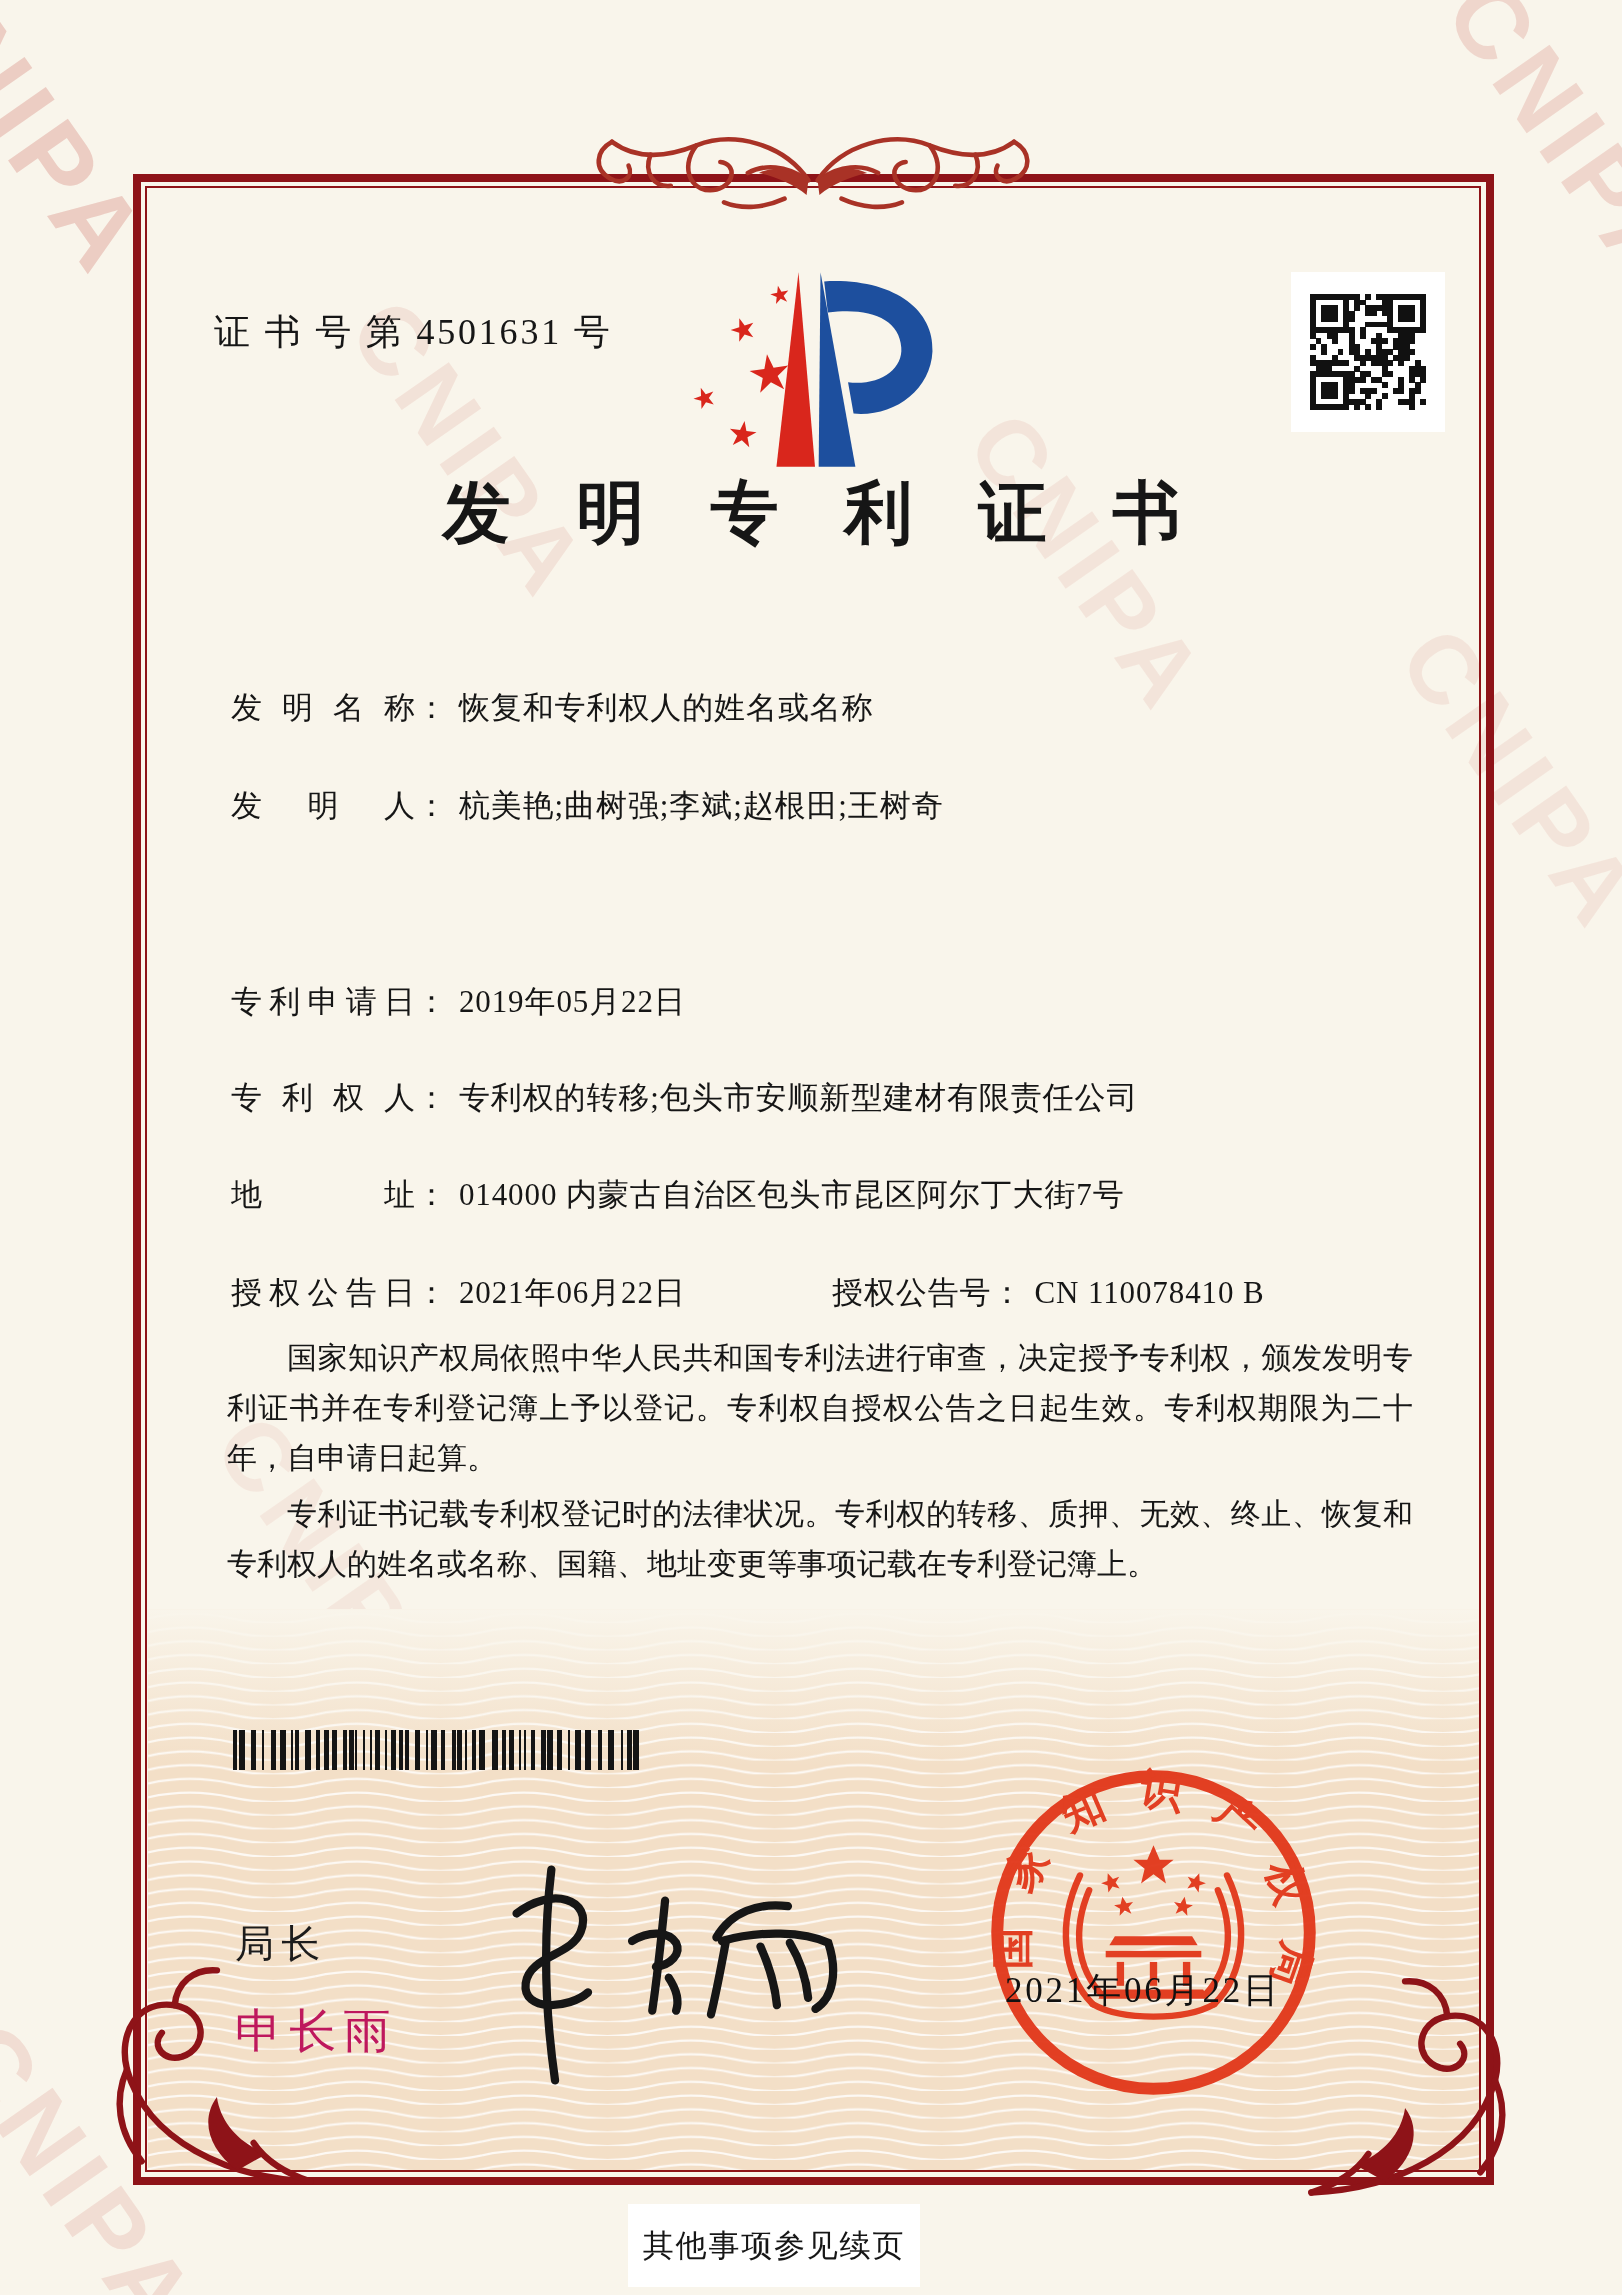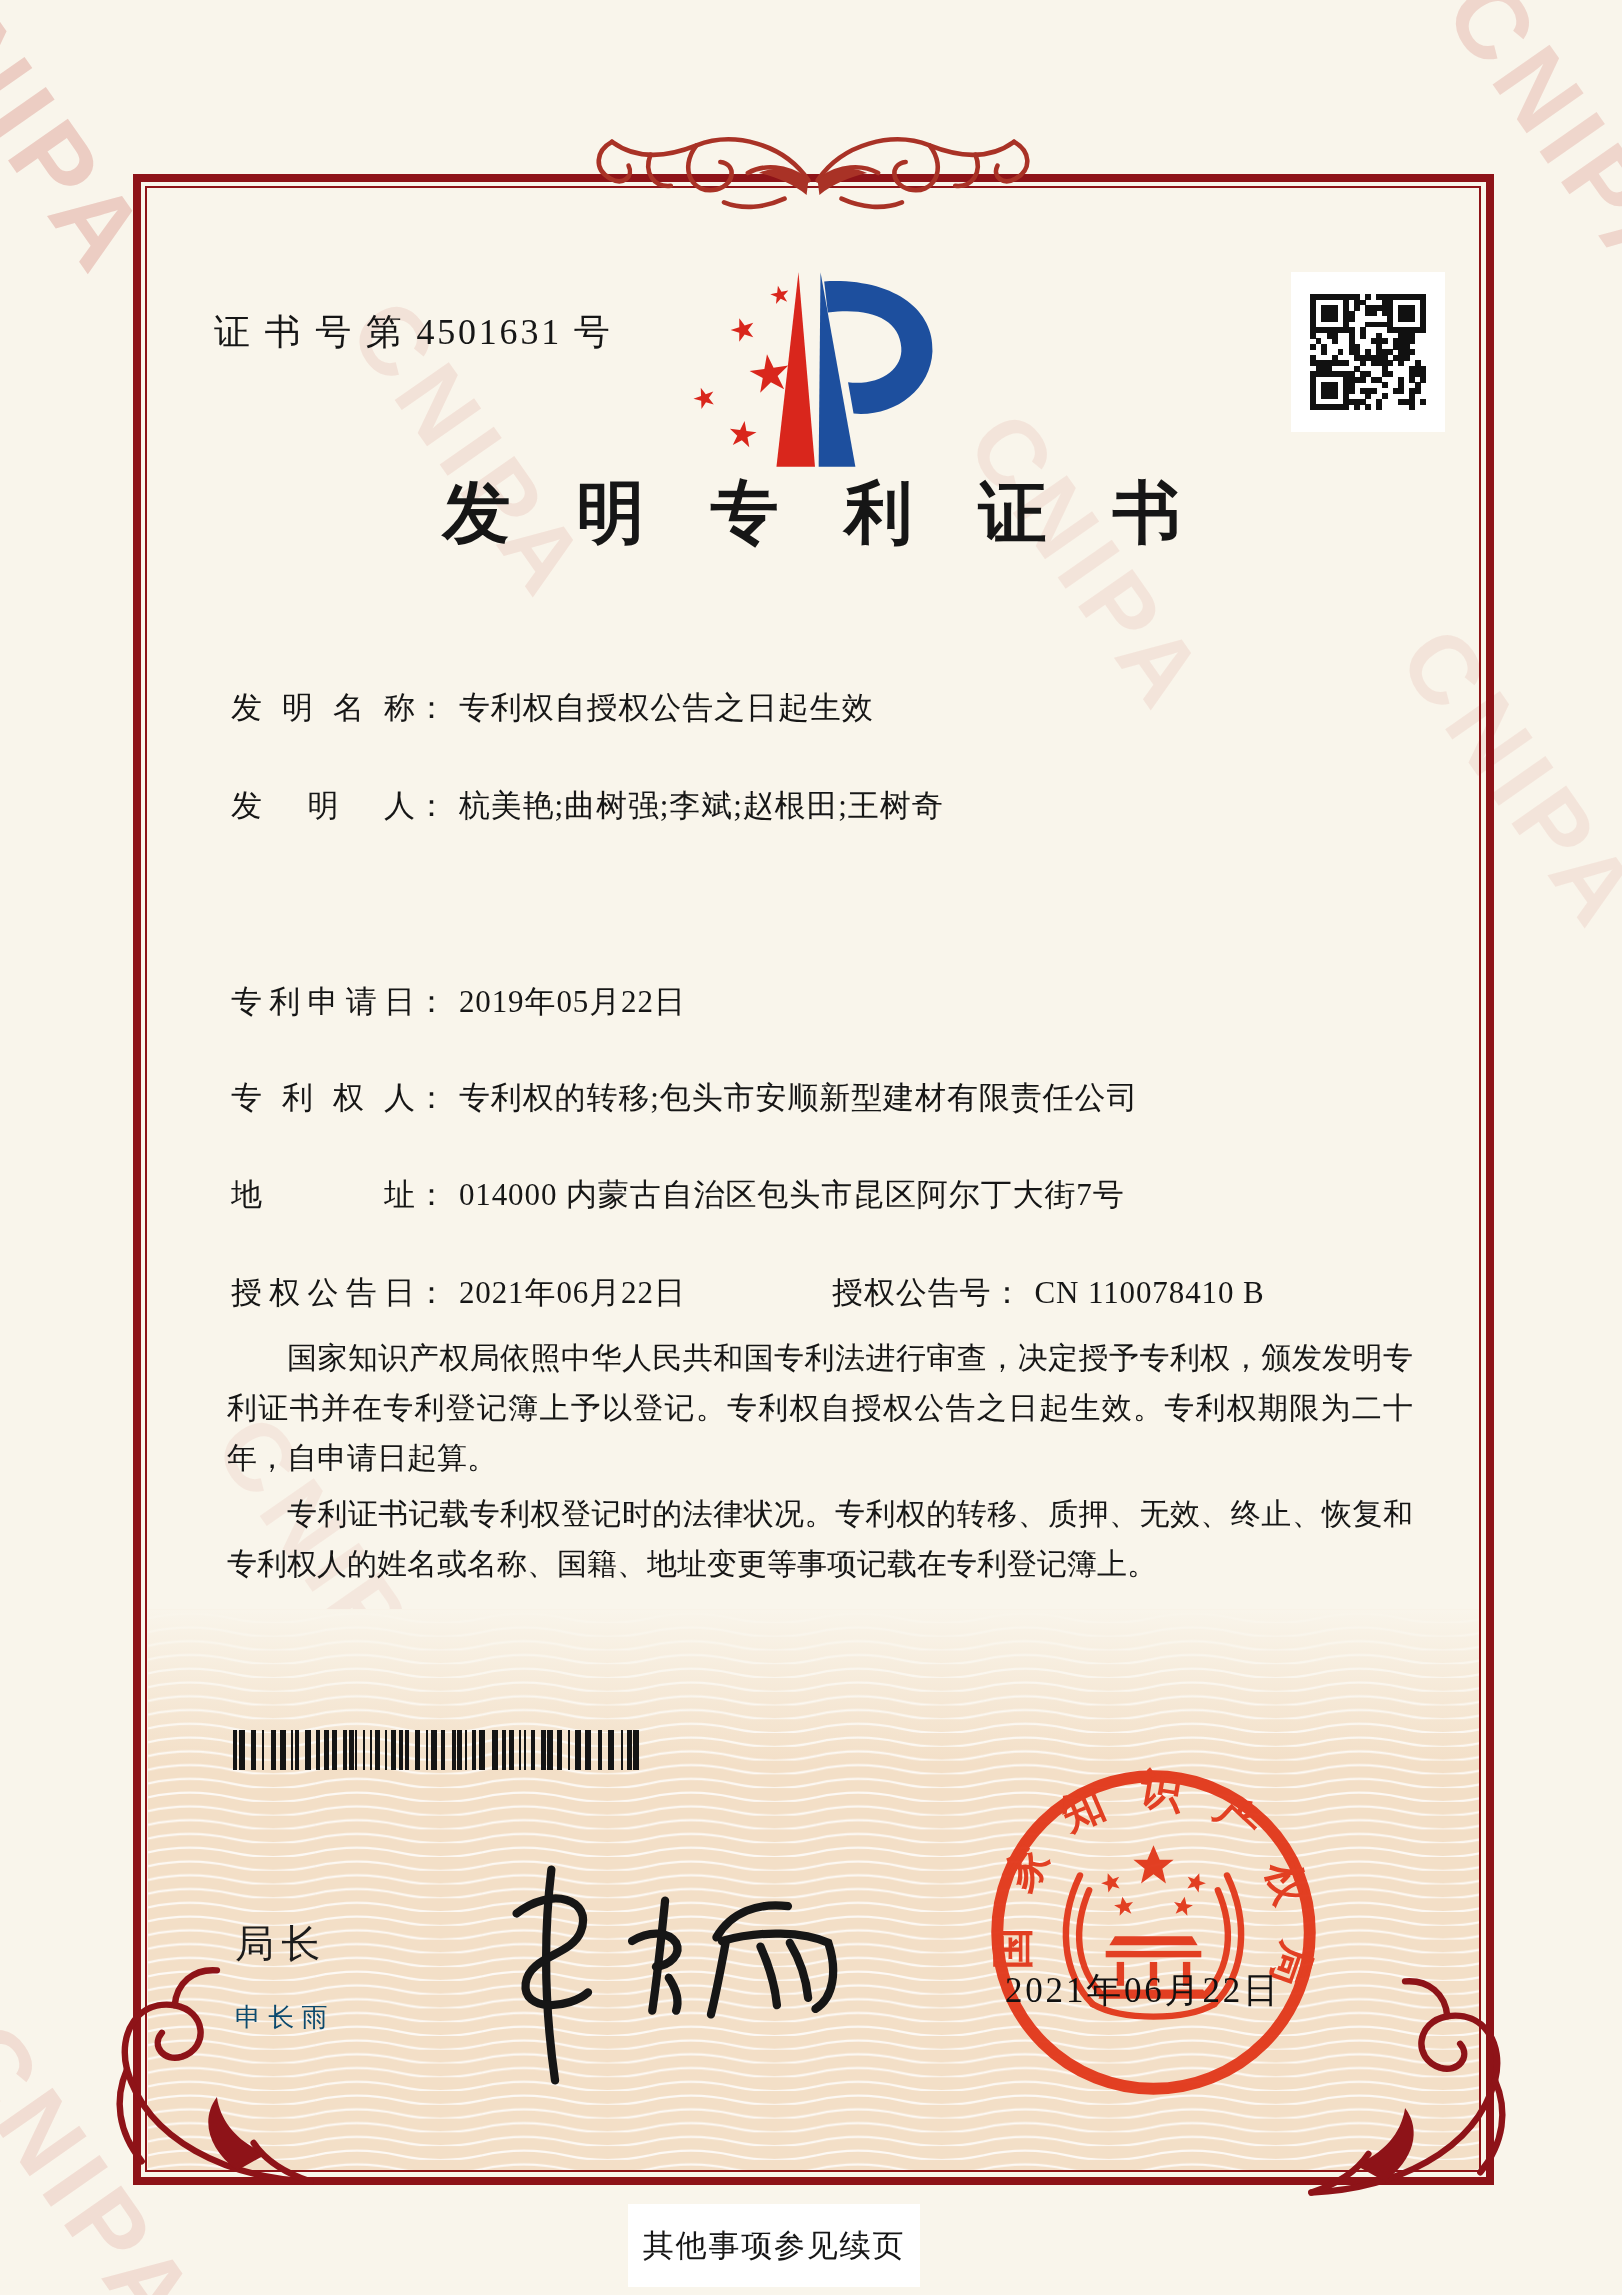--- a/index.html
+++ b/index.html
@@ -44,22 +44,22 @@
   .notice p{margin:0;text-indent:2em;}
   .notice p + p{margin-top:5.5px;}
   
   .waves{position:absolute;left:148px;top:1609px;width:1332px;height:562px;pointer-events:none;}
   
   .barcode{position:absolute;left:233px;top:1730px;width:415px;height:40px;}
   .barcode i{position:absolute;top:0;height:100%;background:#141414;}
   
   .sig-title{position:absolute;left:235px;top:1917px;font-size:39px;letter-spacing:7.3px;
     font-family:"Liberation Sans","DejaVu Sans",sans-serif;font-weight:500;color:#1c1c1c;}
-  .sig-name{position:absolute;left:235px;top:2000px;font-size:26px;letter-spacing:7.3px;
-    font-family:"Liberation Sans","DejaVu Sans",sans-serif;font-weight:500;color:#0c4a6e;}
+  .sig-name{position:absolute;left:235px;top:2000px;font-size:47px;letter-spacing:7.3px;
+    font-family:"Liberation Sans","DejaVu Sans",sans-serif;font-weight:500;color:#be185d;}
   .signature{position:absolute;left:485px;top:1853px;}
   .seal{position:absolute;left:977px;top:1756px;}
   .seal-date{position:absolute;left:1005px;top:1967px;width:303px;font-size:35px;letter-spacing:2.8px;color:#111;z-index:5;}
   
   .page-info{position:absolute;left:569px;top:2101px;width:413px;text-align:center;font-size:30px;}
   .cont-box{position:absolute;left:628px;top:2204px;width:292px;height:83px;background:#ffffff;
     display:flex;align-items:center;justify-content:center;}
   .cont-box span{font-size:31px;letter-spacing:1.8px;}
 </style>
 </head>
@@ -380,21 +380,21 @@
         <i style="left: 44px; top: 110px;"></i>
         <i style="left: 55px; top: 110px;"></i>
         <i style="left: 66px; top: 110px;"></i>
         <i style="left: 99px; top: 110px;"></i>
       </div>
   </div>
 
   <div class="title">发明专利证书</div>
 
   <div class="frow" style="top:687px;">
-    <span class="flabel">发明名称</span><span>：</span><span class="fvalue">专利权自授权公告之日起生效</span>
+    <span class="flabel">发明名称</span><span>：</span><span class="fvalue">恢复和专利权人的姓名或名称</span>
   </div>
   <div class="frow" style="top:785px;">
     <span class="flabel">发明人</span><span>：</span><span class="fvalue">杭美艳;曲树强;李斌;赵根田;王树奇</span>
   </div>
   <div class="frow" style="top:981px;">
     <span class="flabel">专利申请日</span><span>：</span><span class="fvalue">2019年05月22日</span>
   </div>
   <div class="frow" style="top:1077px;">
     <span class="flabel">专利权人</span><span>：</span><span class="fvalue">专利权的转移;包头市安顺新型建材有限责任公司</span>
   </div>

